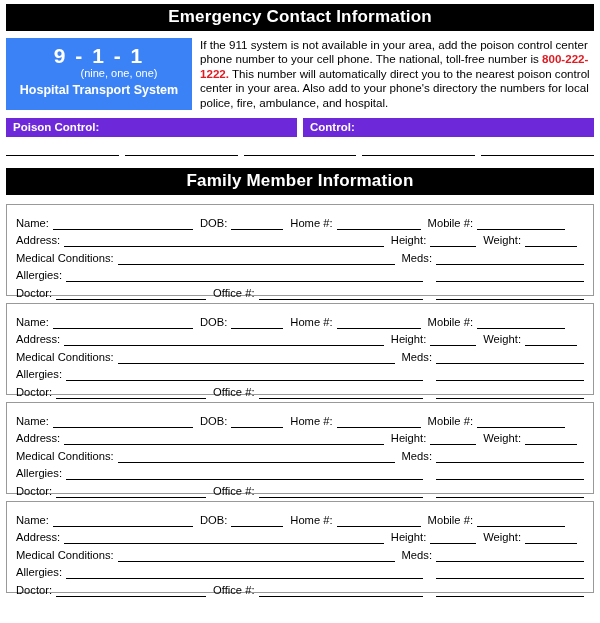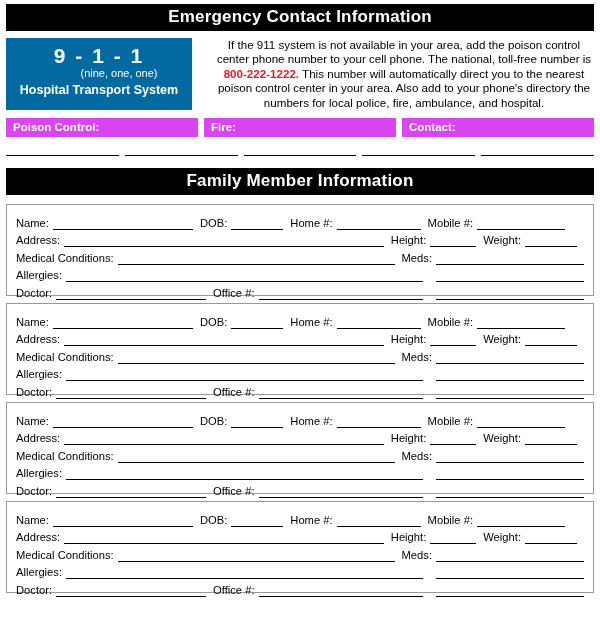--- a/index.html
+++ b/index.html
@@ -36,21 +36,21 @@
 
   
   .emergency-row {
     display: flex;
     align-items: flex-start;
     margin-top: 7px;
   }
   .red-box {
     width: 186px;
     height: 72px;
-    background: #0369a1;
+    background: #3b82f6;
     color: #ffffff;
     text-align: center;
     flex: 0 0 186px;
     padding-top: 6px;
   }
   .red-box .big {
     font-size: 21px;
     font-weight: bold;
     letter-spacing: 2px;
     line-height: 23px;
@@ -64,37 +64,37 @@
   .red-box .ets {
     font-size: 12.5px;
     font-weight: bold;
     line-height: 15px;
     margin-top: 3px;
   }
   .emergency-text {
     flex: 1 1 auto;
     font-size: 11.6px;
     line-height: 14.4px;
-    padding-left: 22px;
+    padding-left: 8px;
     padding-top: 0px;
-    text-align: center;
+    text-align: left;
   }
   .phone-red {
     color: #e01b22;
     font-weight: bold;
   }
 
   
   .contact-bar-row {
     display: flex;
     gap: 6px;
     margin-top: 8px;
   }
   .contact-bar {
-    background: #d946ef;
+    background: #6d28d9;
     color: #ffffff;
     font-weight: bold;
     font-size: 11.5px;
     padding: 3px 8px 4px 7px;
     flex: 1 1 0;
     white-space: nowrap;
   }
   .contact-lines-row {
     display: flex;
     gap: 6px;
@@ -162,22 +162,21 @@
       <div class="sub">(nine, one, one)</div>
       <div class="ets">Hospital Transport System</div>
     </div>
     <div class="emergency-text">
       <span>If the 911 system is not available in your area, add the poison control center phone number to your cell phone. The national, toll-free number is </span><span class="phone-red">800-222-1222.</span><span> This number will automatically direct you to the nearest poison control center in your area. Also add to your phone's directory the numbers for local police, fire, ambulance, and hospital.</span>
     </div>
   </div>
 
   <div class="contact-bar-row">
     <div class="contact-bar">Poison Control:</div>
-    <div class="contact-bar">Fire:</div>
-    <div class="contact-bar">Contact:</div>
+    <div class="contact-bar">Control:</div>
   </div>
 
   <div class="contact-lines-row">
     <div class="contact-line"></div>
     <div class="contact-line"></div>
     <div class="contact-line"></div>
     <div class="contact-line"></div>
     <div class="contact-line"></div>
   </div>
 

